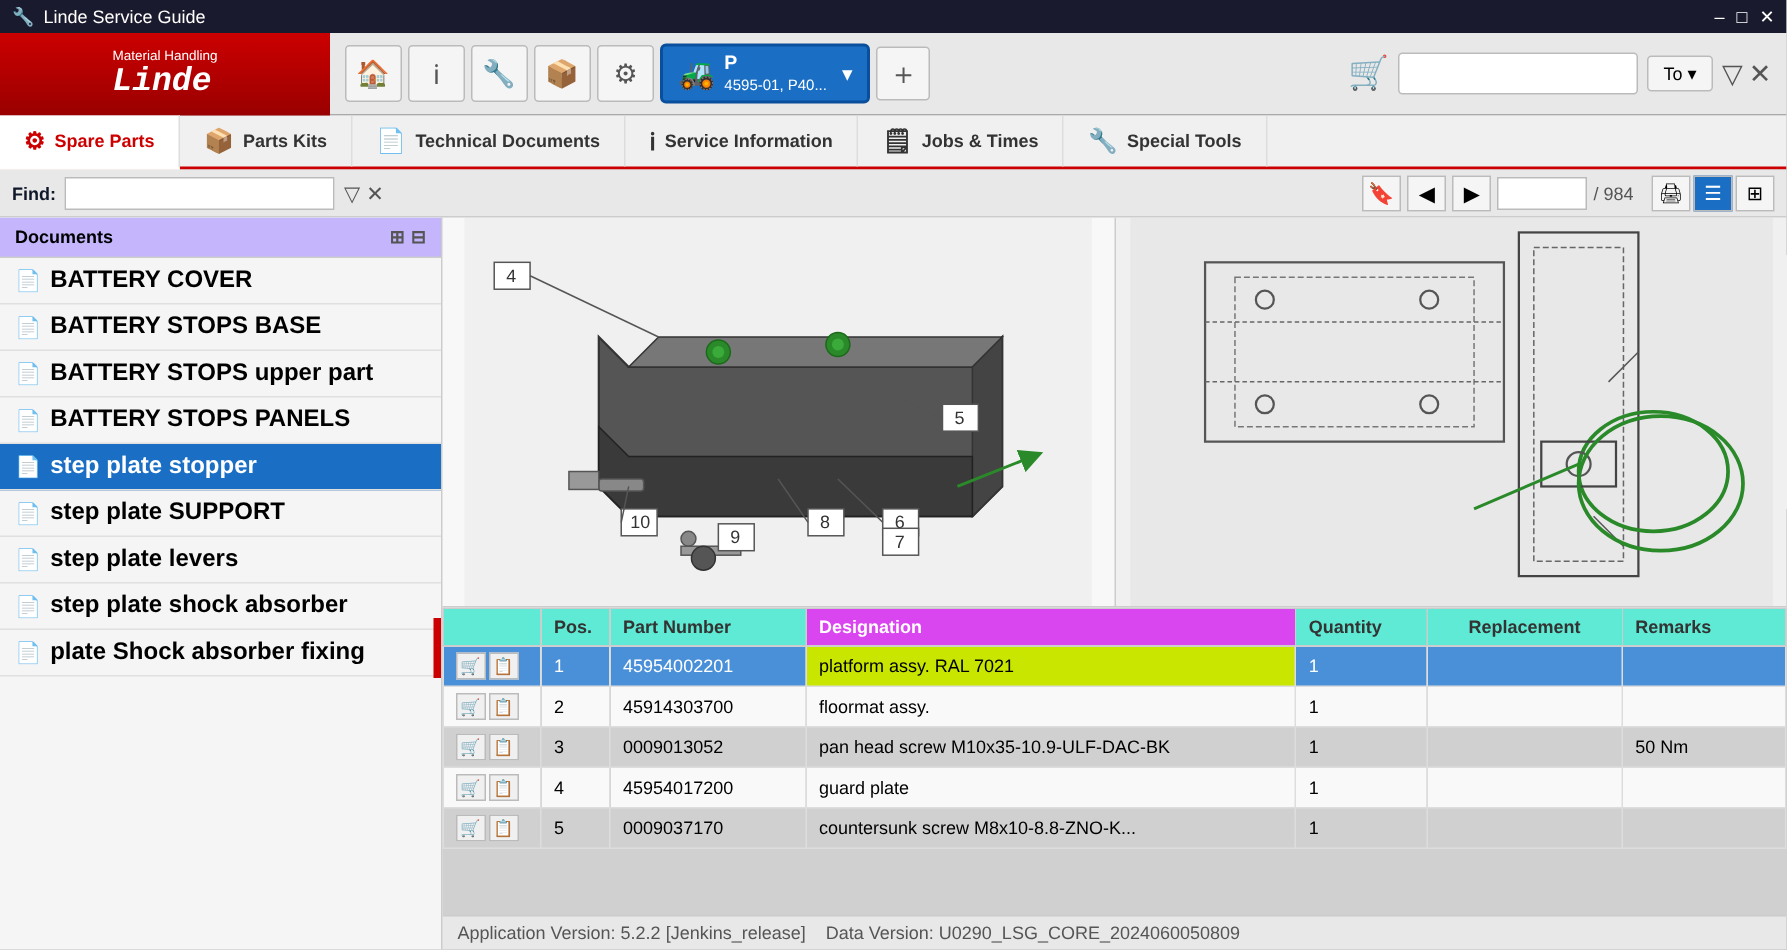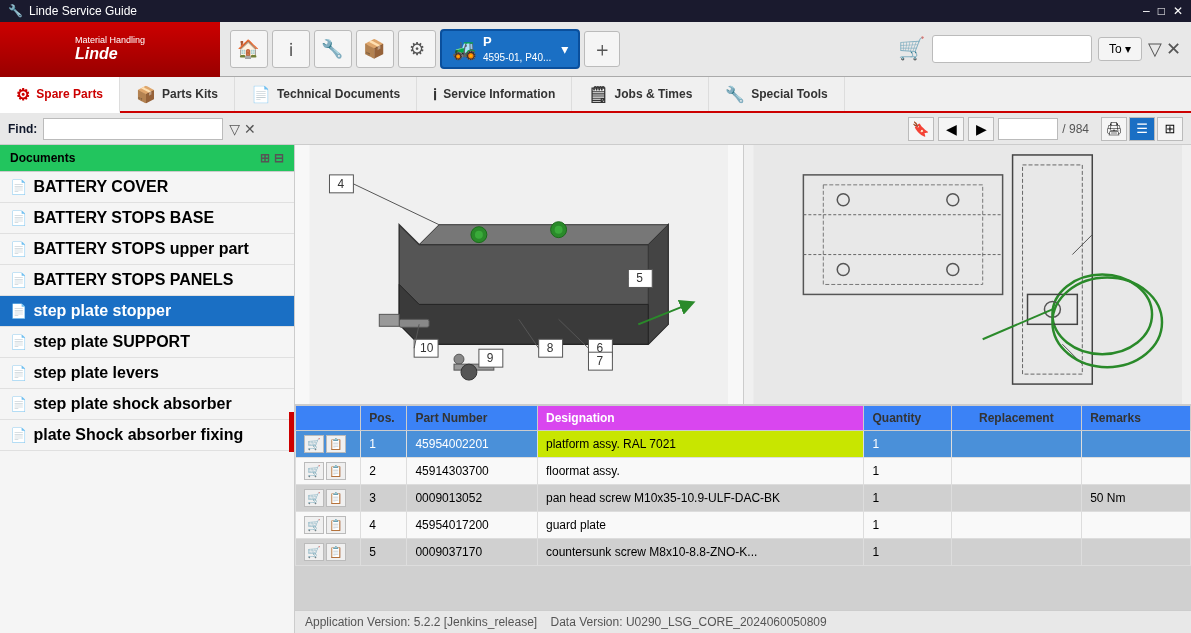--- a/index.html
+++ b/index.html
@@ -32,24 +32,24 @@
       background: linear-gradient(to bottom, #c00, #900);
       width: 220px;
       height: 55px;
       display: flex;
       align-items: center;
       justify-content: center;
       flex-shrink: 0;
     }
     .linde-logo-text {
       color: white;
-      font-size: 16px;
+      font-size: 22px;
       font-style: italic;
       font-weight: bold;
-      font-family: Liberation Sans, sans-serif;
+      font-family: Liberation Mono, monospace;
     }
     .toolbar-icons {
       display: flex;
       align-items: center;
       gap: 4px;
       padding: 0 10px;
     }
     .tool-btn {
       width: 38px;
       height: 38px;
@@ -213,21 +213,21 @@
     .sidebar {
       width: 295px;
       background: #f5f5f5;
       border-right: 1px solid #ccc;
       display: flex;
       flex-direction: column;
       flex-shrink: 0;
       overflow: hidden;
     }
     .sidebar-header {
-      background: #22c55e;
+      background: #c4b5fd;
       padding: 6px 10px;
       font-weight: bold;
       border-bottom: 1px solid #ccc;
       display: flex;
       align-items: center;
       justify-content: space-between;
     }
     .sidebar-header-icons { display: flex; gap: 4px; font-size: 16px; color: #555; cursor: pointer; }
     .sidebar-list {
       overflow-y: auto;
@@ -286,21 +286,21 @@
       overflow: hidden;
       display: flex;
       flex-direction: column;
     }
     .parts-table {
       width: 100%;
       border-collapse: collapse;
       font-size: 11px;
     }
     .parts-table th {
-      background: #3b82f6;
+      background: #5eead4;
       border: 1px solid #ccc;
       padding: 5px 8px;
       text-align: left;
       font-weight: bold;
       color: #333;
       position: sticky;
       top: 0;
     }
     .parts-table td {
       border: 1px solid #ddd;

